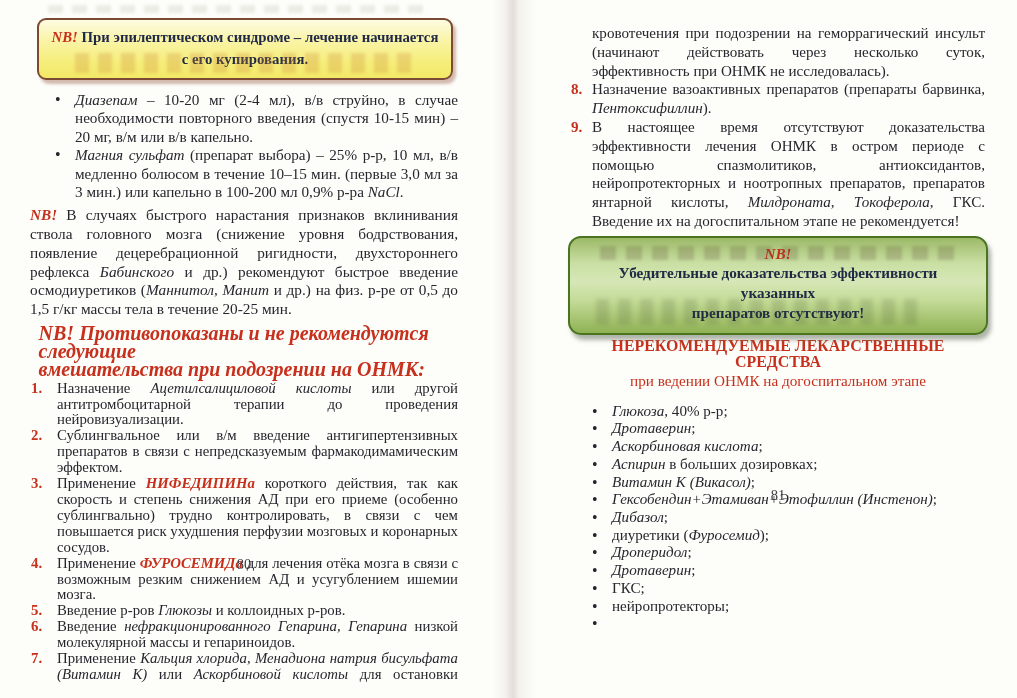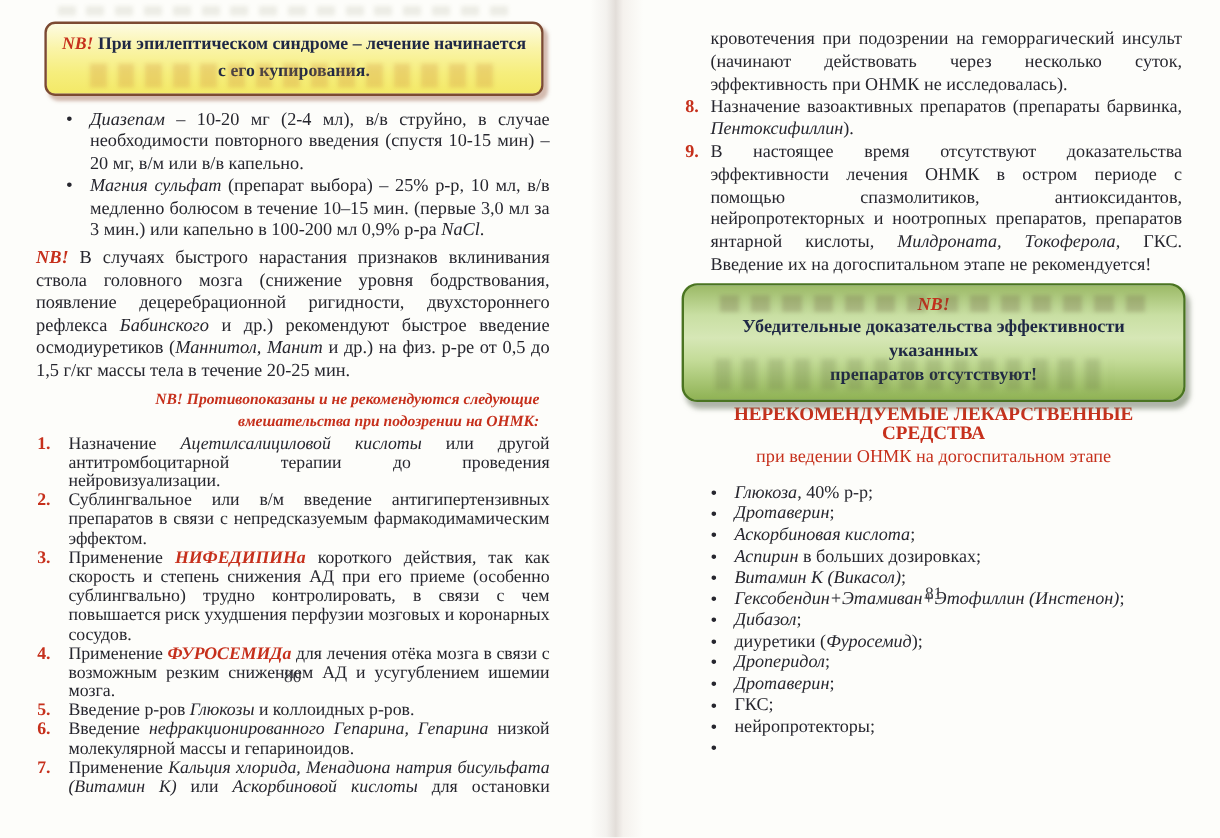--- a/index.html
+++ b/index.html
@@ -52,22 +52,22 @@
     content:"";position:absolute;left:36px;right:36px;bottom:5px;height:20px;
     background:repeating-linear-gradient(90deg, rgba(205,140,60,.28) 0 14px, transparent 14px 23px);
     filter:blur(1.8px);
   }
 
   
   .bullets-left{margin-top:11px;font-size:15.2px;line-height:18.4px;}
   .bullets-left .li{position:relative;padding-left:45px;text-align:justify;}
   .bullets-left .marker{position:absolute;left:25px;top:0;}
   #nb-para{margin-top:5px;font-size:15.3px;line-height:18.7px;text-align:justify;}
-  #contra-heading{margin:5px auto 0;width:96%;text-align:right;
-    font-size:13px;line-height:18px;}
+  #contra-heading{margin:5px auto 0;width:96%;text-align:left;
+    font-size:20px;line-height:18px;}
   .num-list{font-size:14.8px;line-height:15.9px;}
   #num-list-left{margin-top:3px;}
   .num-list .li{position:relative;text-align:justify;}
   #num-list-left .li{padding-left:27px;}
   #num-list-left .marker{position:absolute;left:1px;top:0;}
   .marker.num{color:var(--red);font-weight:bold;}
   .marker.dot{font-size:1.05em;}
   .jlast{text-align-last:justify;}
   .page-num{position:absolute;width:100%;text-align:center;font-size:14.5px;color:#3a3a40;}
   #page-num-left{bottom:13px;}

